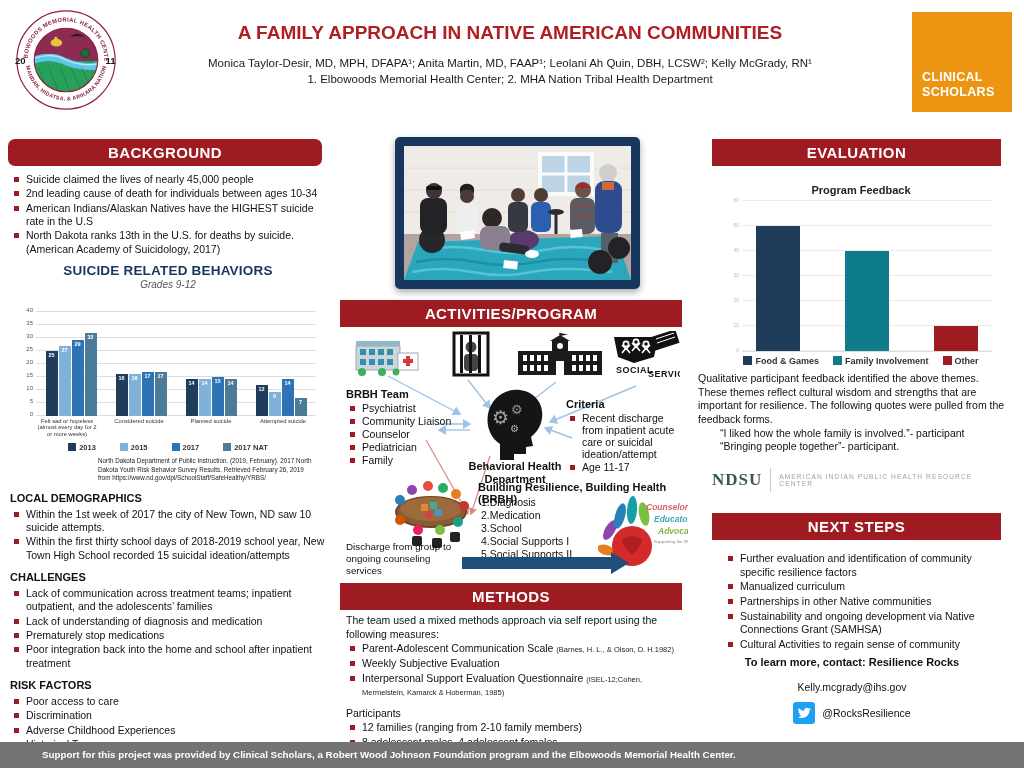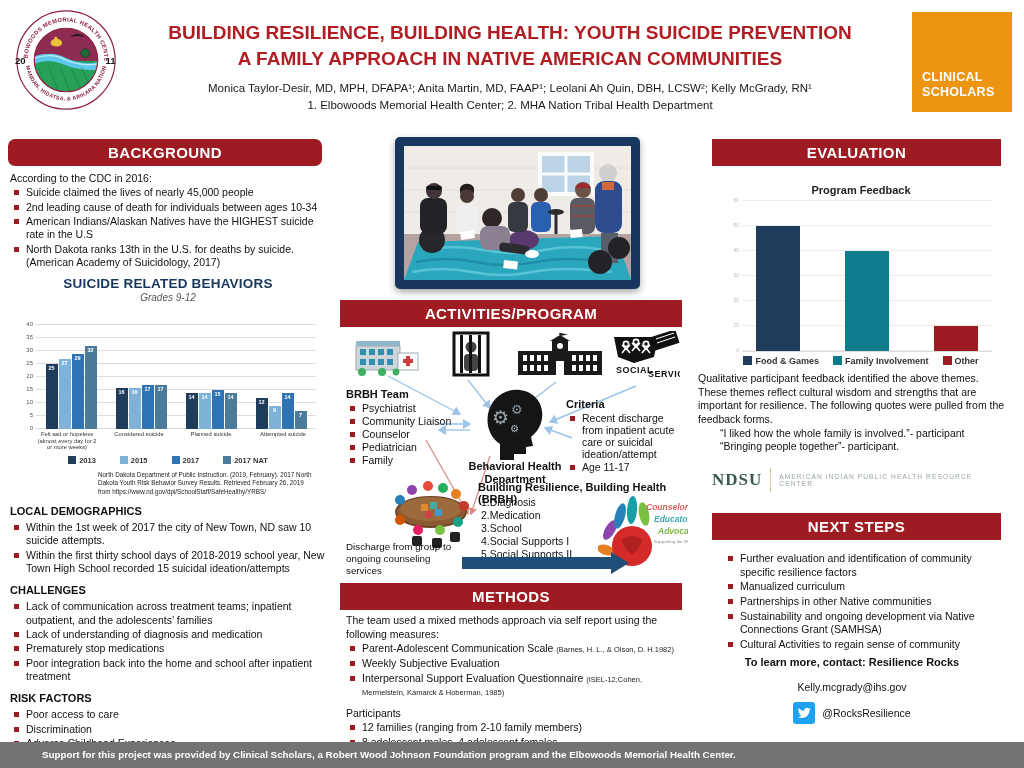--- a/index.html
+++ b/index.html
@@ -127,21 +127,20 @@
       <textPath href="#topArc" startOffset="50%" text-anchor="middle">ELBOWOODS MEMORIAL HEALTH CENTER</textPath>
     </text>
     <text font-size="5.6" font-weight="bold" fill="#8e1f3f" letter-spacing="0.3">
       <textPath href="#botArc" startOffset="50%" text-anchor="middle">MANDAN, HIDATSA, &amp; ARIKARA NATION</textPath>
     </text>
     <text x="1" y="58" font-size="10" font-weight="bold" fill="#1a1a1a">20</text>
     <text x="95" y="58" font-size="10" font-weight="bold" fill="#1a1a1a">11</text>
   </svg>
 
   <div class="abs" id="title-block">
-    <div class="title-line">BUILDING RESILIENCE, BUILDING HEALTH: YOUTH SUICIDE PREVENTION</div>
     <div class="title-line">A FAMILY APPROACH IN NATIVE AMERICAN COMMUNITIES</div>
     <div class="authors">
       <div>Monica Taylor-Desir, MD, MPH, DFAPA¹; Anita Martin, MD, FAAP¹; Leolani Ah Quin, DBH, LCSW²; Kelly McGrady, RN¹</div>
       <div>1. Elbowoods Memorial Health Center; 2. MHA Nation Tribal Health Department</div>
     </div>
   </div>
 
   <div class="abs" id="cs-box">
     <div class="cs-label">
       <div>CLINICAL</div>
@@ -149,21 +148,20 @@
     </div>
   </div>
 
   <div class="secbar" id="bar-background">BACKGROUND</div>
   <div class="secbar" id="bar-evaluation">EVALUATION</div>
   <div class="secbar" id="bar-activities">ACTIVITIES/PROGRAM</div>
   <div class="secbar" id="bar-methods">METHODS</div>
   <div class="secbar" id="bar-next">NEXT STEPS</div>
 
   <div class="abs" id="col-left">
-    <div>According to the CDC in 2016:</div>
     <ul class="b">
       <li>Suicide claimed the lives of nearly 45,000 people</li>
       <li>2nd leading cause of death for individuals between ages 10-34</li>
       <li>American Indians/Alaskan Natives have the HIGHEST suicide rate in the U.S</li>
       <li>North Dakota ranks 13th in the U.S. for deaths by suicide. (American Academy of Suicidology, 2017)</li>
     </ul>
 
     <div id="behavior-chart">
       <div class="ct">SUICIDE RELATED BEHAVIORS</div>
       <div class="cs">Grades 9-12</div>

